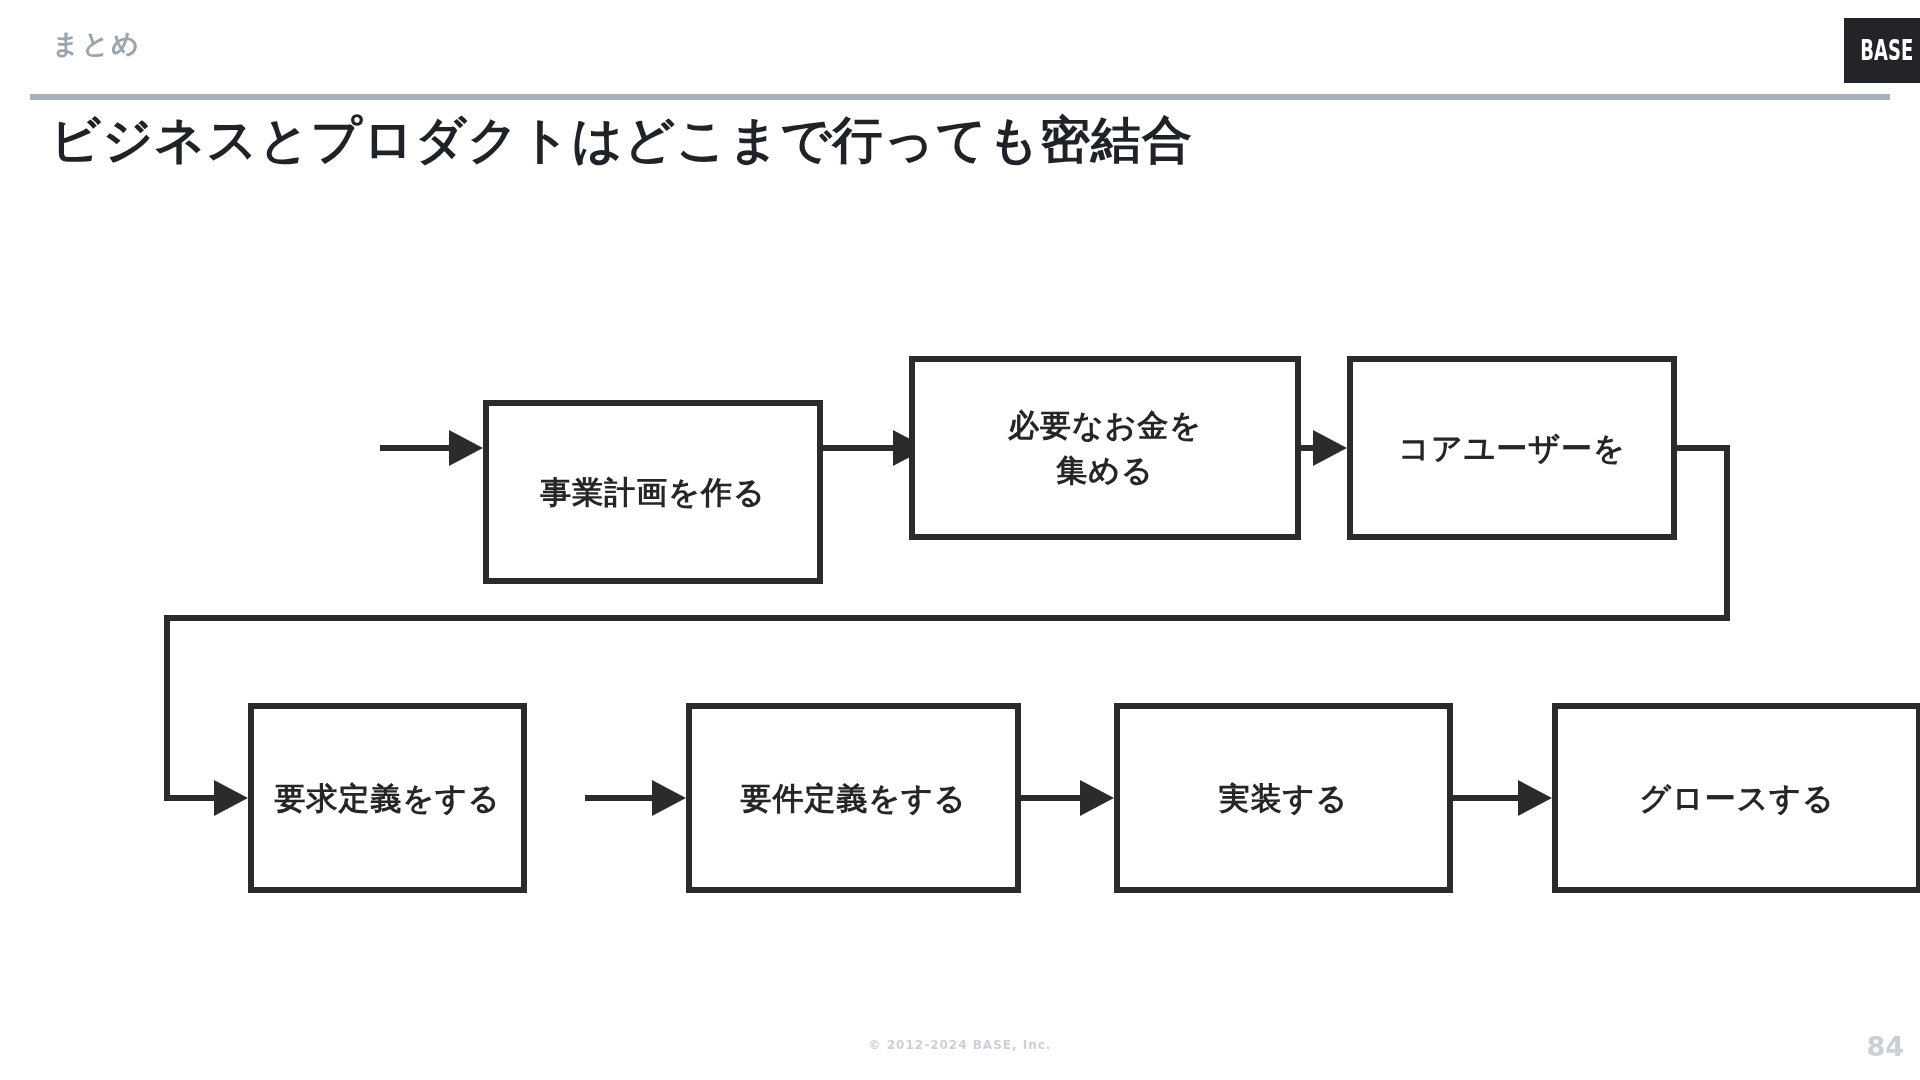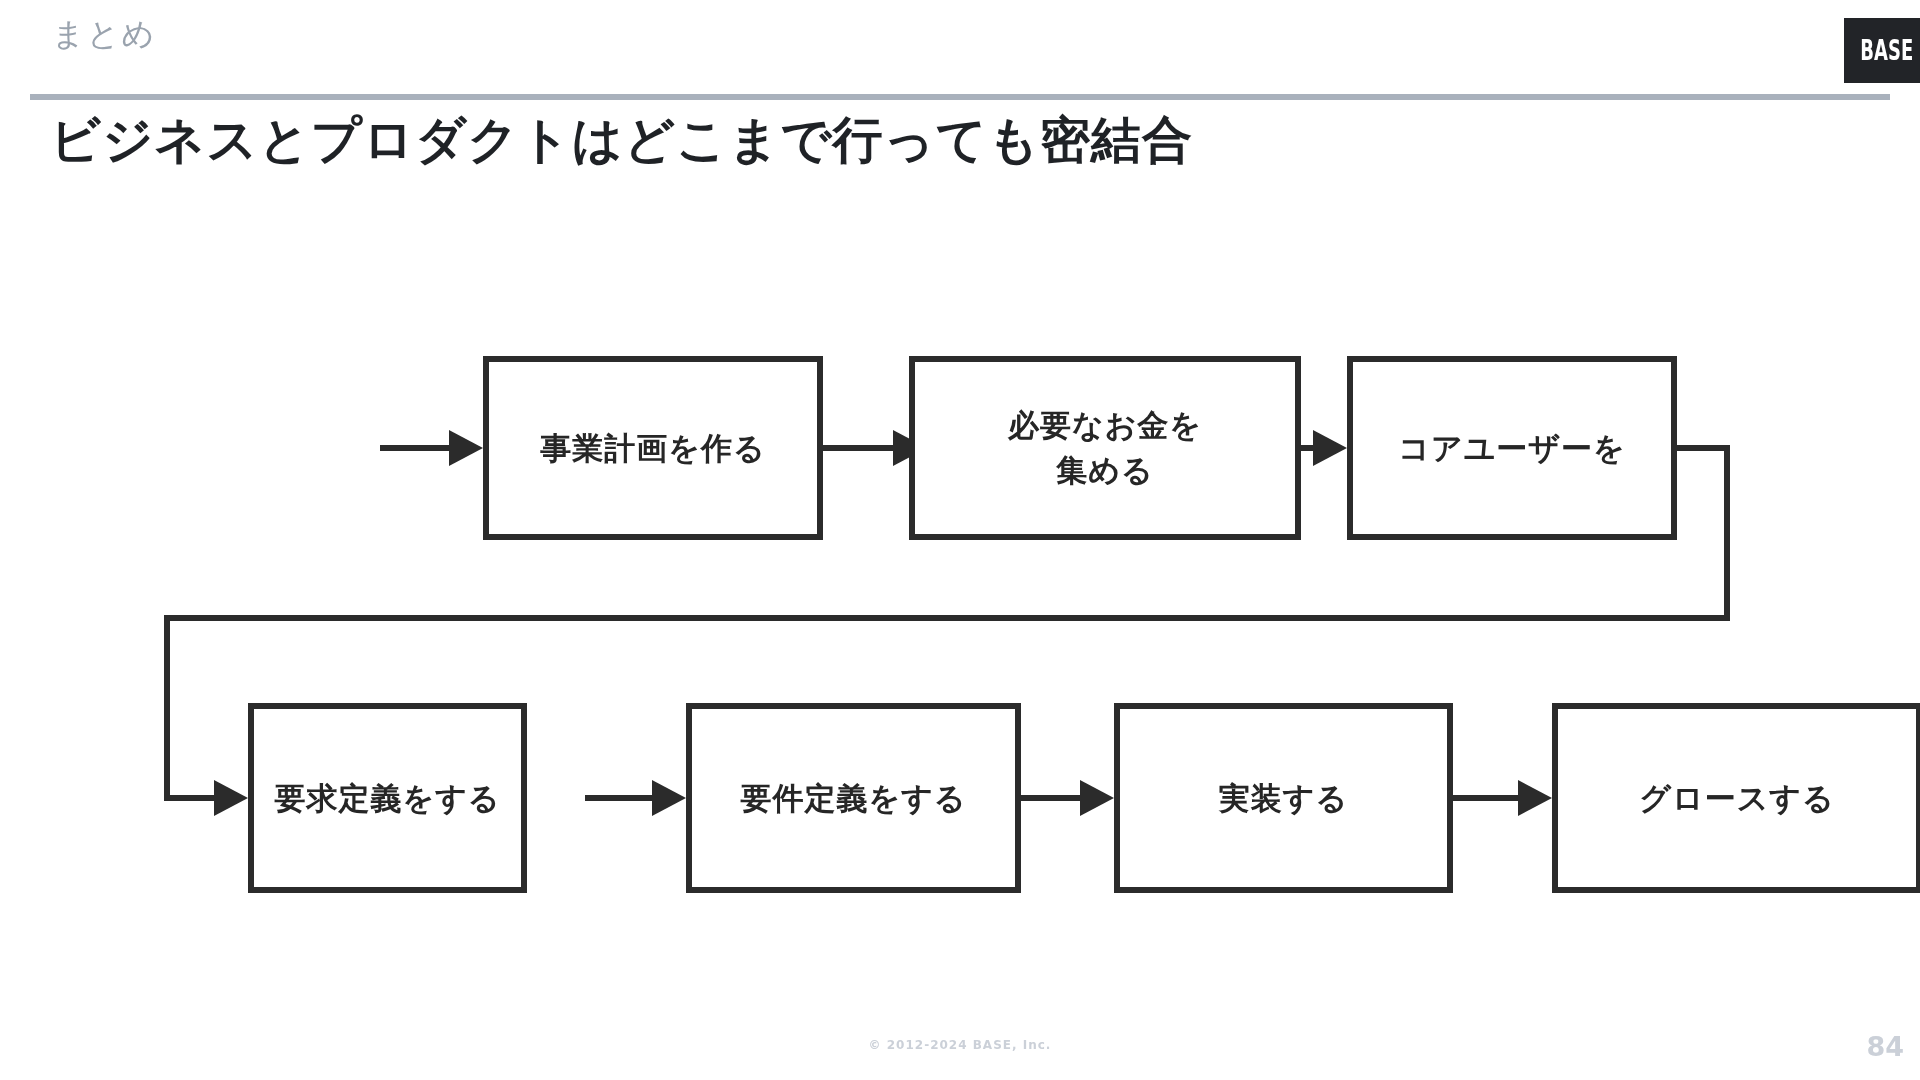--- a/index.html
+++ b/index.html
@@ -13,22 +13,22 @@
   }
   html,body{margin:0;padding:0;background:#ffffff;}
   .slide{
     position:relative;
     width:1920px;height:1080px;
     background:#ffffff;
     overflow:hidden;
     font-family:"DejaVu Sans","Liberation Sans",sans-serif;
   }
   .header-label{
-    position:absolute;left:52px;top:18px;
-    font-size:32px;font-weight:400;color:var(--muted);
+    position:absolute;left:52px;top:30px;
+    font-size:27px;font-weight:700;color:var(--muted);
     letter-spacing:2px;line-height:1;
   }
   .logo{
     position:absolute;left:1808px;top:18px;width:86px;height:65px;
     background:var(--logo-bg);
     display:flex;align-items:center;justify-content:center;margin-left:36px;
   }
   .logo-text{
     color:#ffffff;font-size:25px;font-weight:700;letter-spacing:0px;
     transform:scaleX(0.72) scaleY(1.15);line-height:1;
@@ -54,21 +54,21 @@
     box-sizing:border-box;
     display:flex;align-items:center;justify-content:center;
     text-align:center;
     font-size:31px;font-weight:700;color:var(--text);
     line-height:1.45;white-space:pre-line;
     letter-spacing:1px;
   }
   .row1{top:356px;height:184px;}
   .row2{top:703px;height:190px;}
   .node-1{left:50px;width:330px;}
-  .node-2{left:483px;width:340px;}
+  .node-2{left:483px;width:340px;margin-top:44px;}
   .node-3{left:909px;width:392px;}
   .node-4{left:1347px;width:330px;}
   .node-5{left:248px;width:279px;}
   .node-6{left:686px;width:335px;}
   .node-7{left:1114px;width:339px;}
   .node-8{left:1552px;width:370px;}
   .footer-copyright{
     position:absolute;left:0;bottom:28px;width:100%;
     text-align:center;
     font-size:12px;font-weight:700;color:var(--faint);

